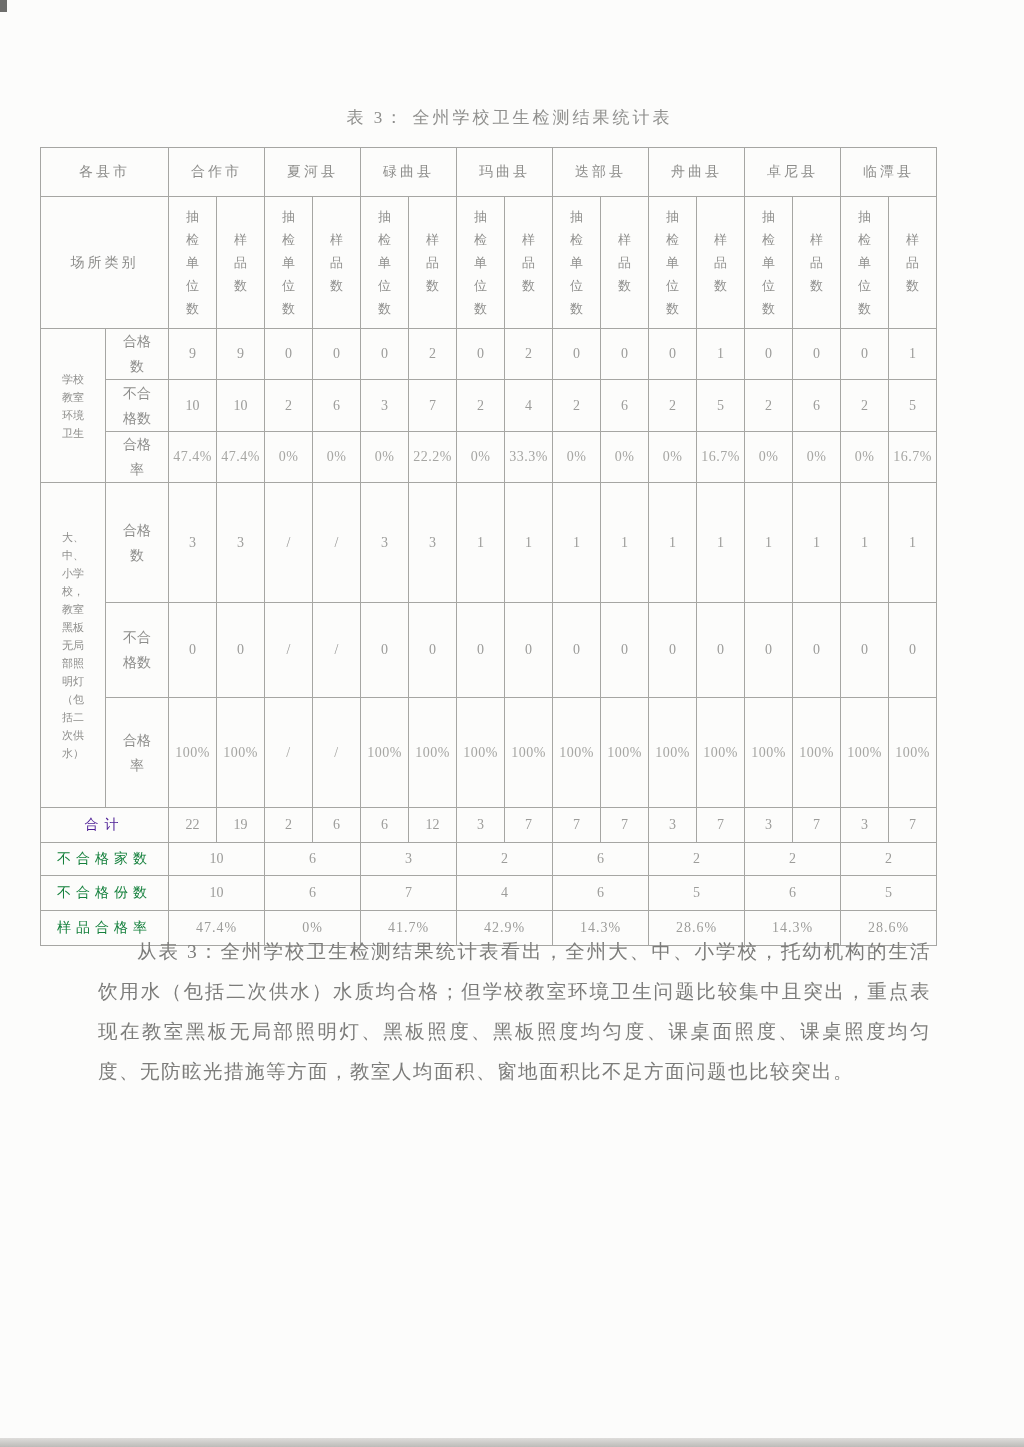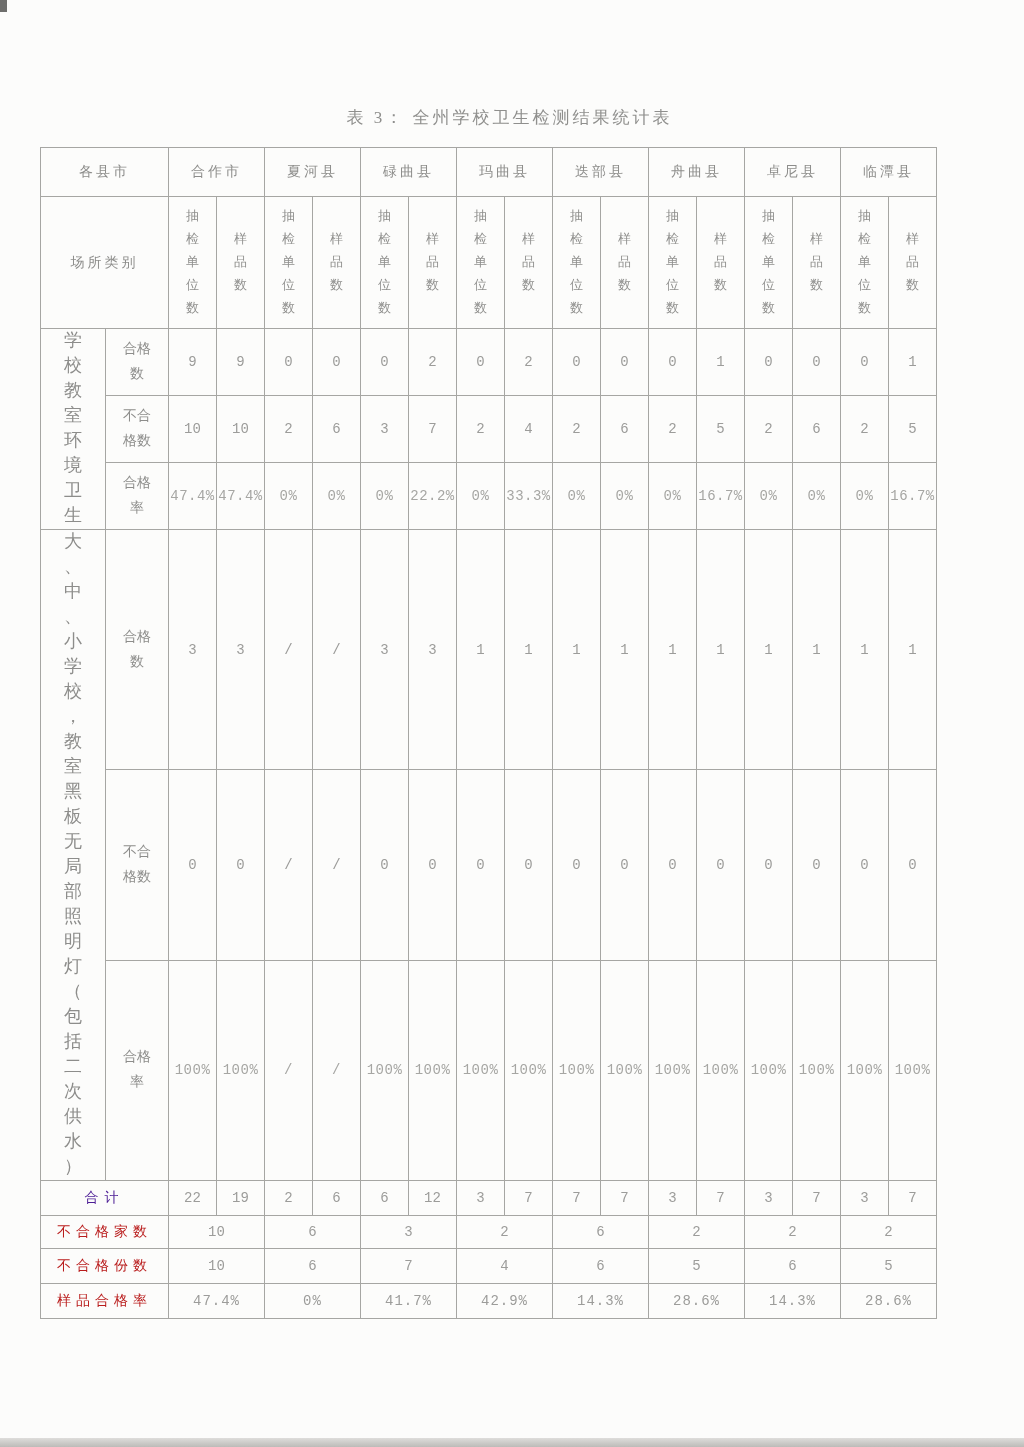--- a/index.html
+++ b/index.html
@@ -25,21 +25,20 @@
   .doc-title{
     position:absolute;top:106px;left:0;width:1019px;
     text-align:center;
     font-size:17px;color:#8f8f8d;letter-spacing:3px;
   }
   table.stats{
     position:absolute;left:40px;top:147px;
     border-collapse:collapse;table-layout:fixed;
     width:896px;
     color:#9a9a98;
-    font-family:Liberation Mono, monospace;
   }
   table.stats td{
     border:1px solid #a6a6a3;
     text-align:center;vertical-align:middle;
     padding:0;
     font-size:14px;
   }
   
   tr.r1 td{height:48px;}
   tr.r2 td{height:121px;}
@@ -57,26 +56,26 @@
   td.vh div{
     display:block;margin:8px auto;width:16px;
     font-size:13px;line-height:23px;color:#8f8f8d;
     word-break:break-all;line-break:anywhere;text-align:center;
   }
   td.sec div, td.rl div{
     display:block;margin:0 auto;
     word-break:break-all;line-break:anywhere;text-align:center;
     color:#8d8d8b;
   }
-  td.sec div{width:31px;font-size:18px;line-height:25px;}
+  td.sec div{width:31px;font-size:11px;line-height:18px;}
   td.rl div{width:32px;font-size:14px;line-height:25px;}
   td.v{font-size:14px;color:#9c9c9a;}
   td.p{font-size:10px;color:#a6a6a3;letter-spacing:.5px;}
   td.tl{color:#4c1d95;letter-spacing:6px;font-size:14.5px;}
-  td.sl{color:#b91c1c;letter-spacing:5px;font-size:14.5px;}
+  td.sl{color:#15803d;letter-spacing:5px;font-size:14.5px;}
   td.sv{font-size:14px;color:#9c9c9a;}
   td.sp{font-size:14px;color:#9c9c9a;letter-spacing:1px;}
   .body-text{
     position:absolute;left:98px;top:932px;width:833px;
     font-size:19.5px;line-height:40px;color:#7c7c7a;
     letter-spacing:1.5px;text-align:justify;
   }
   .body-text p{margin:0;text-indent:2em;}
 </style>
 </head>
@@ -358,16 +357,17 @@
       <td class="sp" colspan="2">42.9%</td>
       <td class="sp" colspan="2">14.3%</td>
       <td class="sp" colspan="2">28.6%</td>
       <td class="sp" colspan="2">14.3%</td>
       <td class="sp" colspan="2">28.6%</td>
     </tr>
   </tbody>
     </table>
 
   <div class="body-text">
+    <p>从表 3：全州学校卫生检测结果统计表看出，全州大、中、小学校，托幼机构的生活饮用水（包括二次供水）水质均合格；但学校教室环境卫生问题比较集中且突出，重点表现在教室黑板无局部照明灯、黑板照度、黑板照度均匀度、课桌面照度、课桌照度均匀度、无防眩光措施等方面，教室人均面积、窗地面积比不足方面问题也比较突出。</p>
   </div>
 
   <div class="scan-bottom"></div>
 </div>
 
 </body></html>

